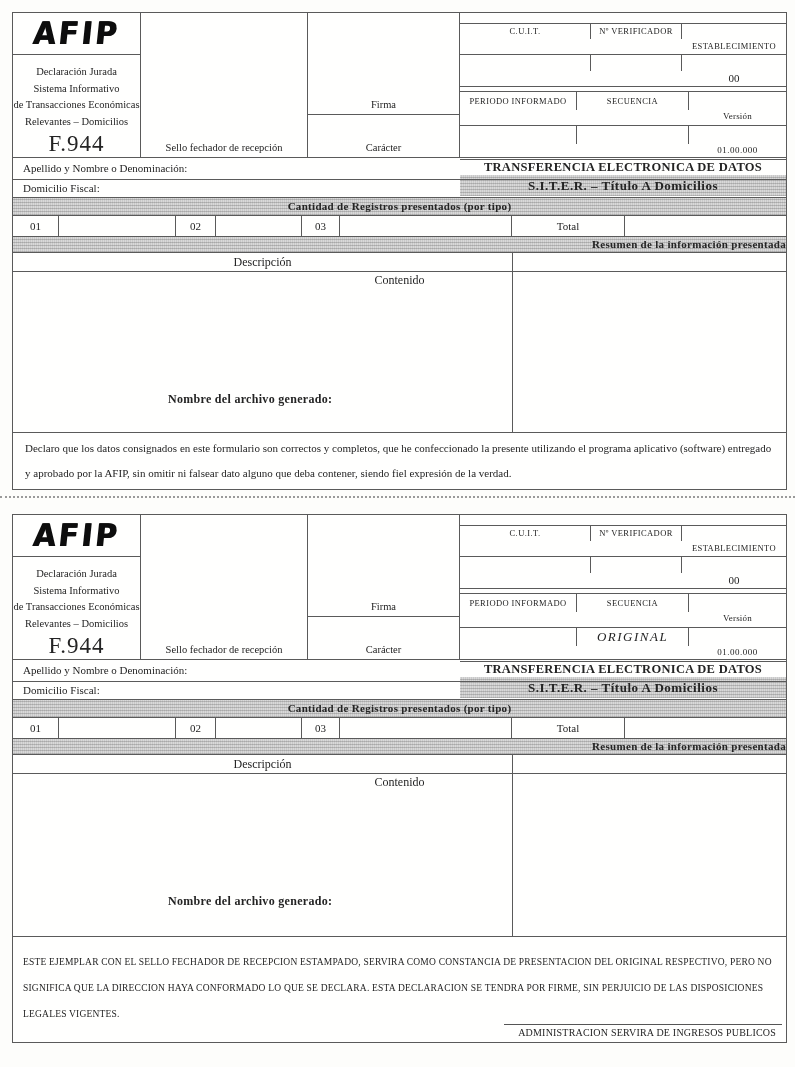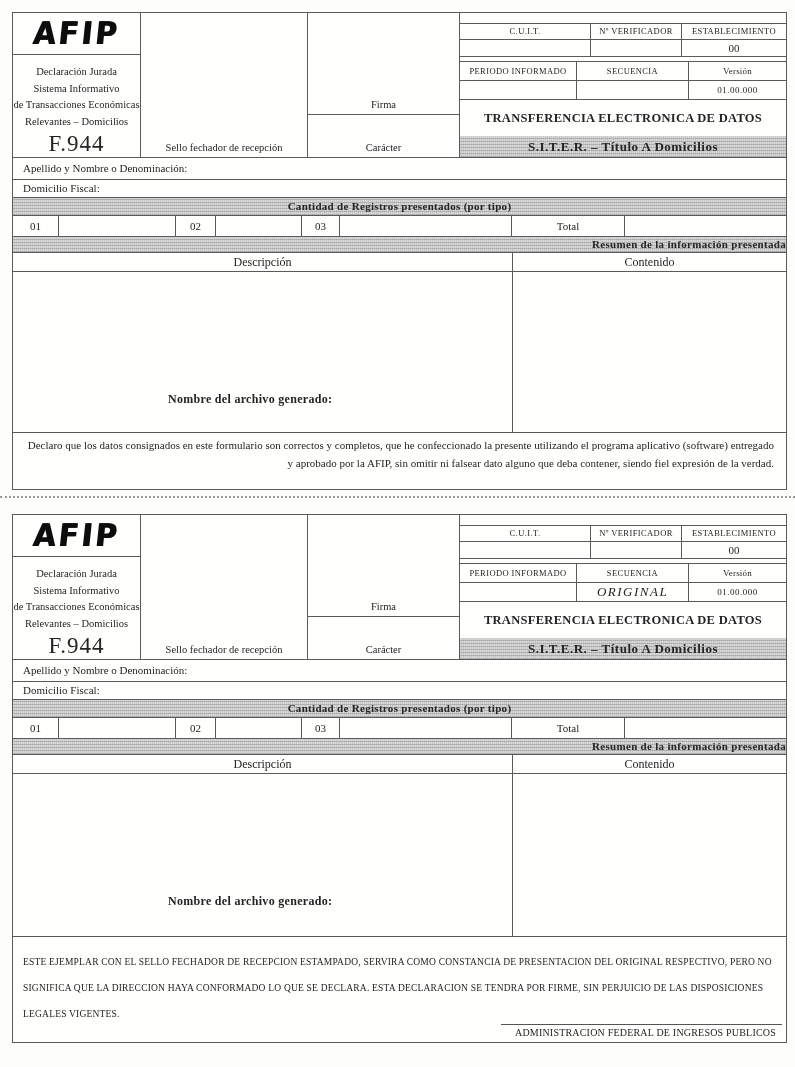--- a/index.html
+++ b/index.html
@@ -40,21 +40,21 @@
   .c3 { width:152px; border-right:1px solid #5a5a5a; display:flex; flex-direction:column; box-sizing:border-box; }
   .firma-cell { height:101px; border-bottom:1px solid #5a5a5a; position:relative; }
   .caracter-cell { flex:1; position:relative; }
   .lbl-bottom { position:absolute; bottom:4px; left:0; right:0; text-align:center; font-size:10.5px; }
 
   .c4 { flex:1; display:flex; flex-direction:column; box-sizing:border-box; }
   .mini  { margin-top:10px; border-top:1px solid #5a5a5a; }
   .mini2 { margin-top:4px;  border-top:1px solid #5a5a5a; }
   .mrow { display:flex; border-bottom:1px solid #5a5a5a; }
   .mcell { border-right:1px solid #5a5a5a; box-sizing:border-box; text-align:center; overflow:hidden; }
-  .mcell:last-child { border-right:none; }
+  .mcell:last-child { border-right:none;margin-top:15px; }
   .mh { height:15px; line-height:15px; font-size:8.5px; letter-spacing:0.4px; }
   .mv { height:16px; line-height:16px; font-size:11px; }
   .mh2 { height:18px; line-height:18px; font-size:8.5px; letter-spacing:0.4px; }
   .mv2 { height:18px; line-height:18px; font-size:11px; }
   .w-cuit { width:131px; } .w-verif { width:91px; }  .w-estab { flex:1; }
   .w-per  { width:117px; } .w-sec   { width:112px; } .w-ver   { flex:1; }
   .mh .small, .version-lbl { font-size:9px; letter-spacing:0.2px; }
   .original-val { letter-spacing:1.5px; font-size:13px;font-style:italic; }
   .version-val { font-size:9px; letter-spacing:0.5px; }
 
@@ -75,31 +75,31 @@
   .bar1 { height:17px; line-height:17px; }
   .bar2 { height:15px; line-height:15px;text-align:right; }
 
   .tipos { height:20px; display:flex; }
   .tcell { border-right:1px solid #5a5a5a; box-sizing:border-box; text-align:center; line-height:20px; font-size:11px; }
   .t-lbl1 { width:46px; }  .t-val1 { width:117px; }
   .t-lbl2 { width:40px; }  .t-val2 { width:86px; }
   .t-lbl3 { width:38px; }  .t-val3 { width:172px; }
   .t-total{ width:113px; } .t-valt { flex:1; border-right:none; }
 
-  .dch { height:18px; display:flex; font-size:12px; }
+  .dch { height:18px; display:flex; font-size:12px;flex-direction:column; }
   .dch-left  { width:500px; border-right:1px solid #5a5a5a; box-sizing:border-box; text-align:center; line-height:18px; }
   .dch-right { flex:1; text-align:center; line-height:18px; }
   .dcb { flex:1; display:flex; }
   .dcb-left  { width:500px; border-right:1px solid #5a5a5a; box-sizing:border-box; position:relative; }
   .dcb-right { flex:1; }
   .archivo-label { position:absolute; left:155px; top:120px; font-weight:bold; font-size:12px; letter-spacing:0.3px; white-space:nowrap; }
 
   
   .footer { box-sizing:border-box; }
-  #form1 .footer { height:57px; padding:3px 12px 0; font-size:11px; line-height:18px;text-align:right; }
+  #form1 .footer { height:57px; padding:3px 12px 0; font-size:11px; line-height:25px; }
   #form2 .footer { height:106px; padding:12px 14px 0 10px; font-size:9.5px; line-height:26px; letter-spacing:0.2px; position:relative; }
   .issuer {
     position:absolute; right:4px; bottom:3px;
     font-size:10px; line-height:13px; letter-spacing:0.2px;
     border-top:1px solid #555; padding:1px 6px 0 14px; white-space:nowrap;
   }
 
   .separator { position:absolute; left:0; top:496px; width:795px; height:0; border-top:2px dotted #9a9a9a; }
 </style>
 </head>
@@ -277,17 +277,17 @@
     </div>
     <div class="dcb bt">
       <div class="dcb-left">
         <span class="archivo-label">Nombre del archivo generado:</span>
       </div>
       <div class="dcb-right"></div>
     </div>
 
     <div class="footer bt">
       <span>ESTE EJEMPLAR CON EL SELLO FECHADOR DE RECEPCION ESTAMPADO, SERVIRA COMO CONSTANCIA DE PRESENTACION DEL ORIGINAL RESPECTIVO, PERO NO SIGNIFICA QUE LA DIRECCION HAYA CONFORMADO LO QUE SE DECLARA. ESTA DECLARACION SE TENDRA POR FIRME, SIN PERJUICIO DE LAS DISPOSICIONES LEGALES VIGENTES.</span>
-      <span class="issuer">ADMINISTRACION FEDERAL DE INGRESOS PUBLICOS</span>
+      <span class="issuer">ADMINISTRACION SERVIRA DE INGRESOS PUBLICOS</span>
     </div>
   </div>
 
 </div>
 
 </body></html>

